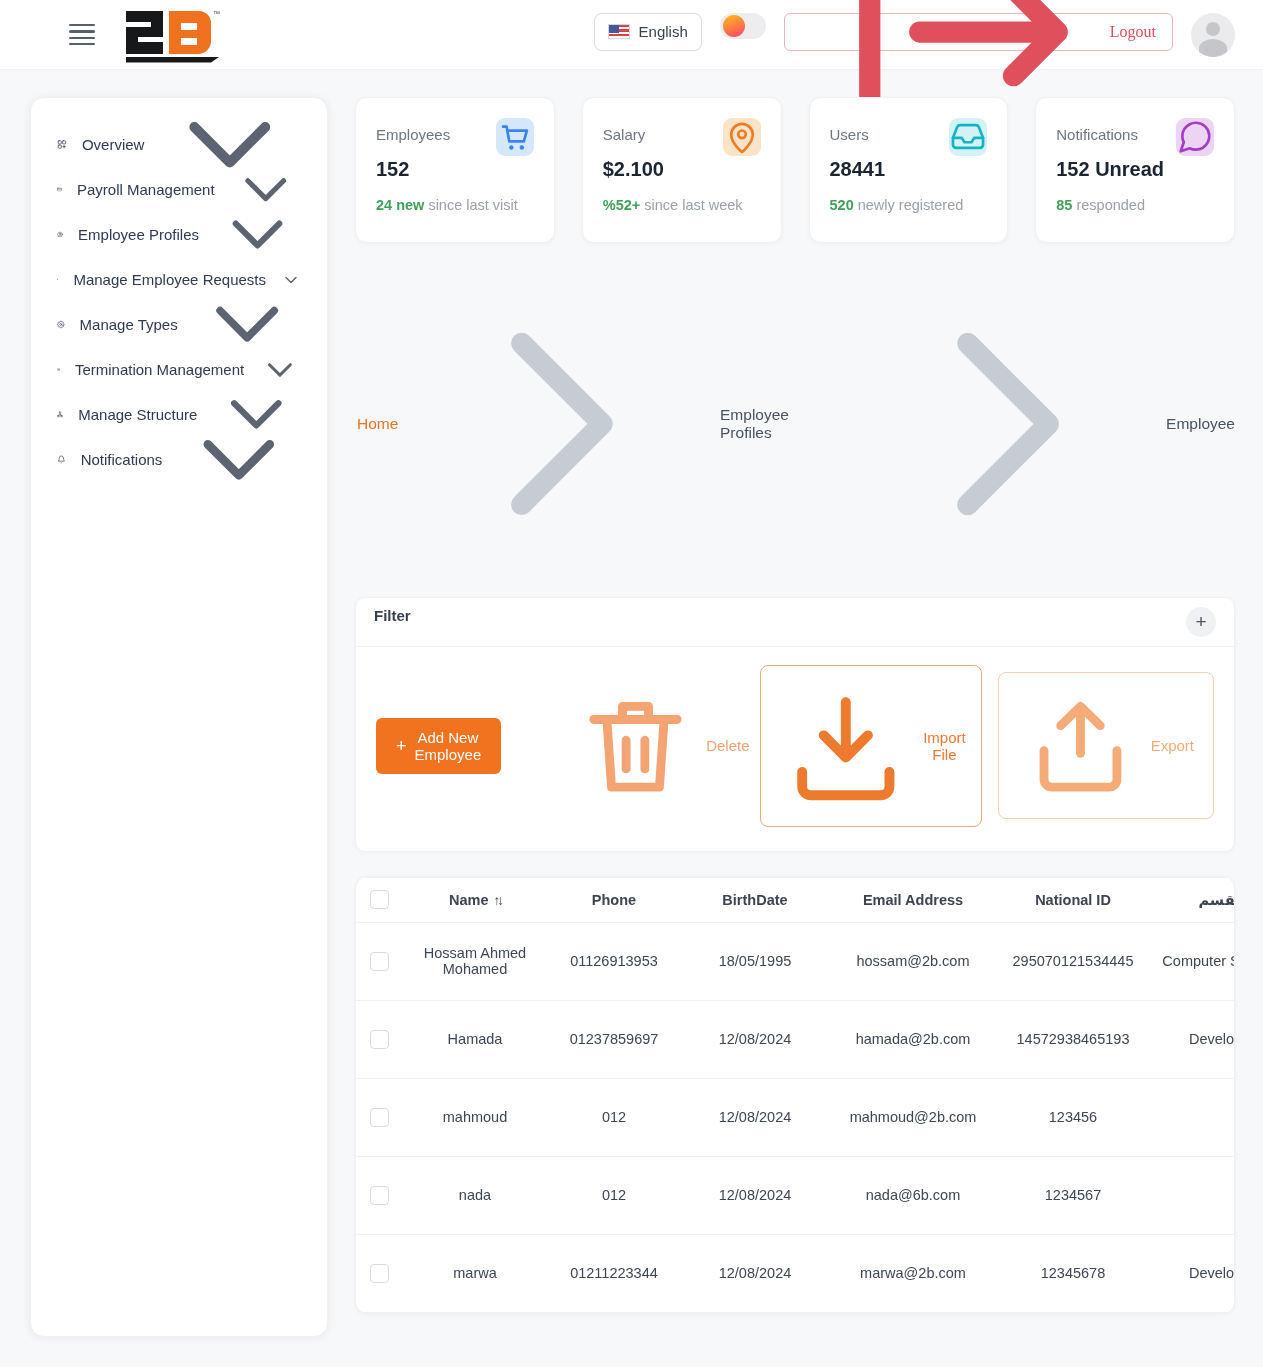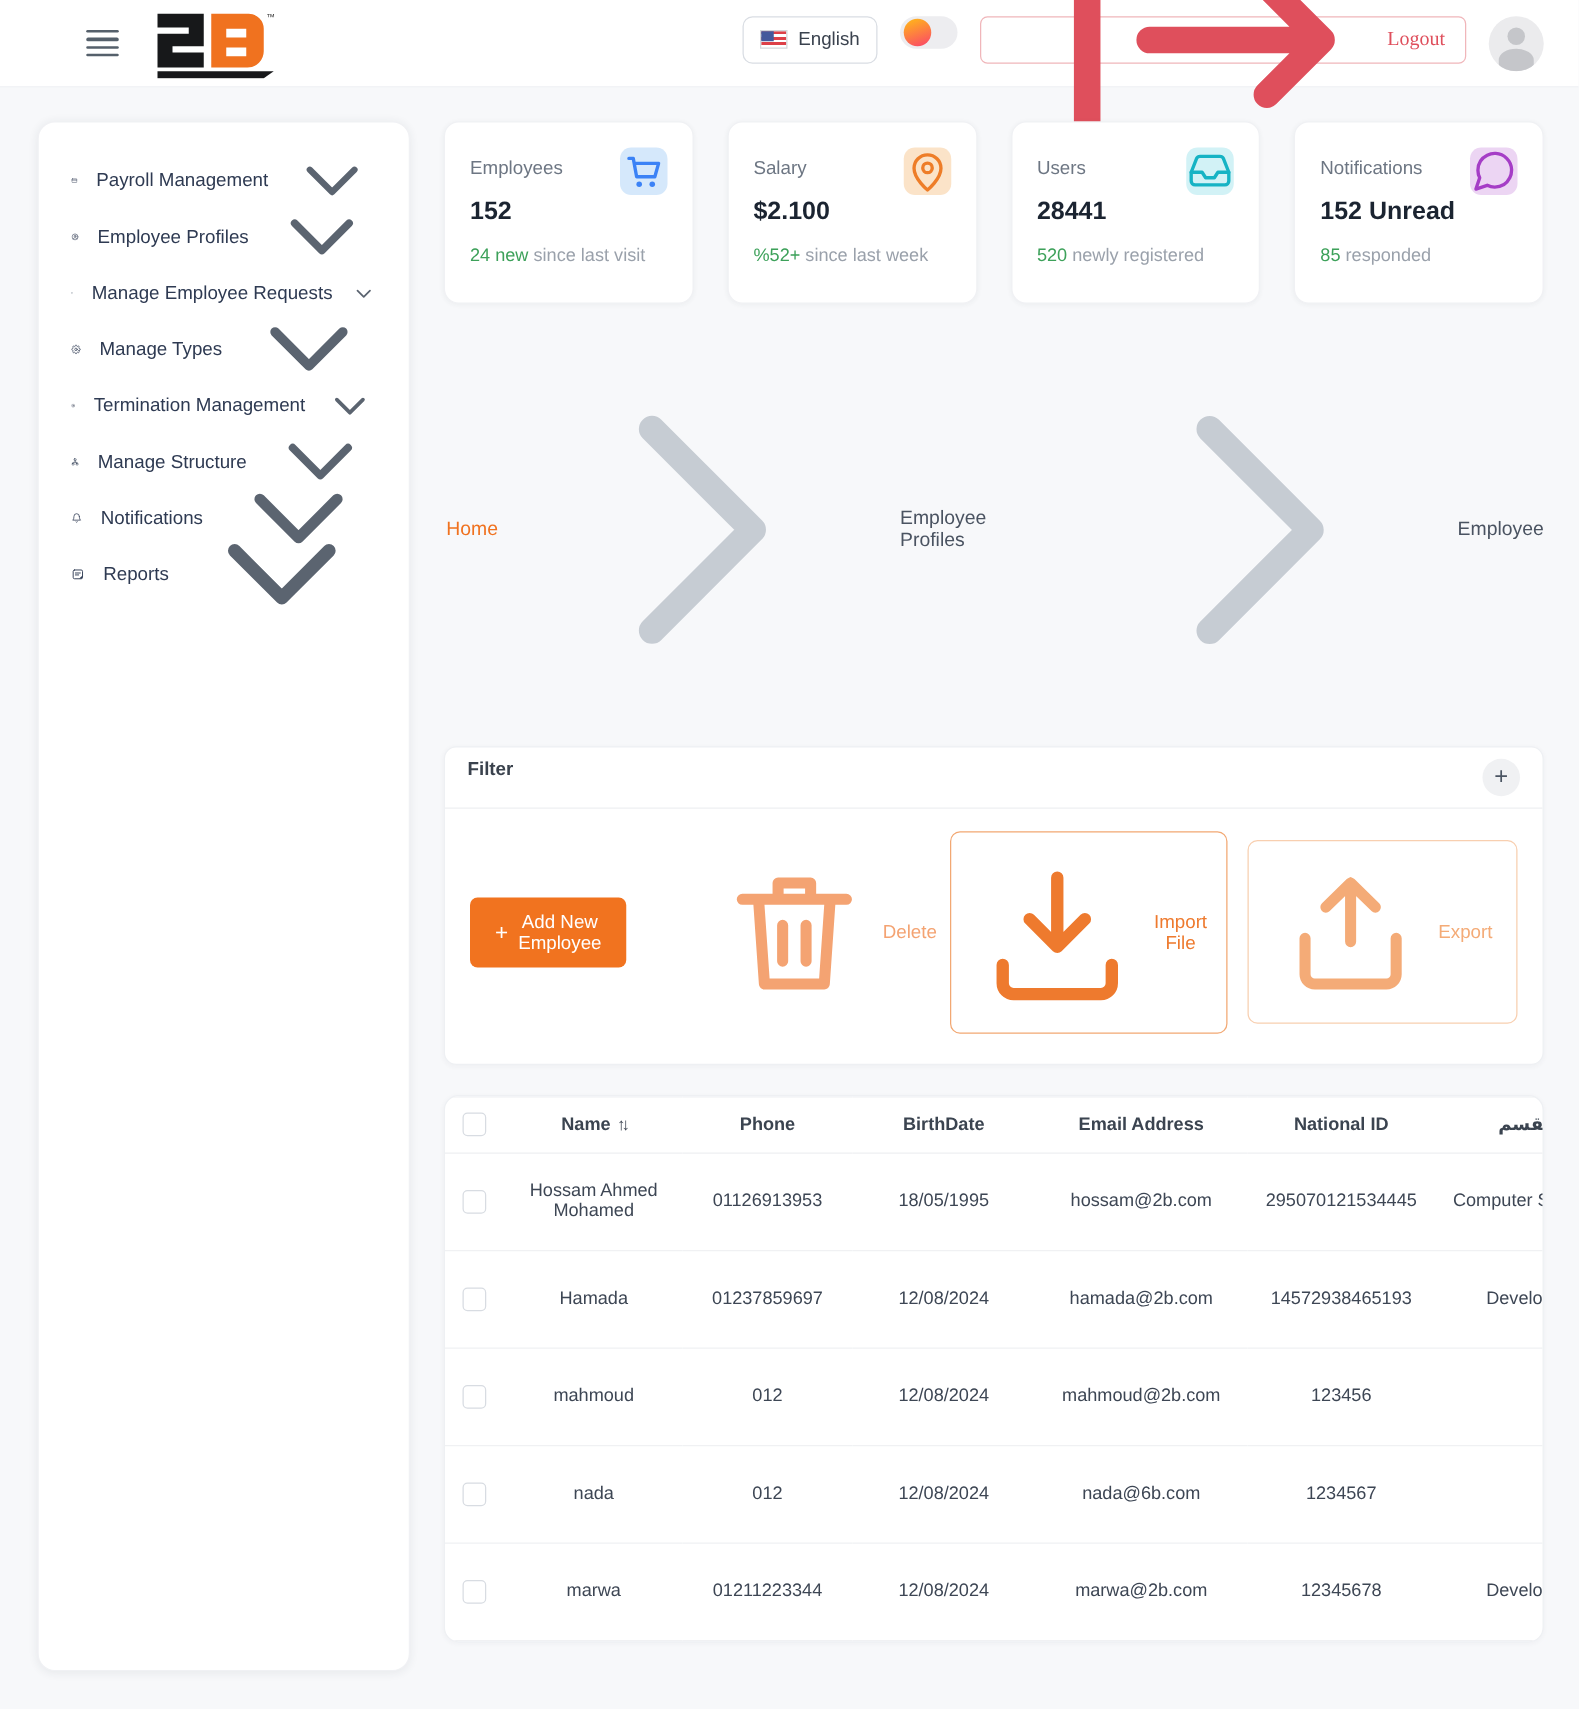--- a/index.html
+++ b/index.html
@@ -60,21 +60,21 @@
   .stat-card{
     flex:1;height:146px;background:#fff;border-radius:12px;border:1px solid #f0f1f4;
     box-shadow:0 1px 4px rgba(40,50,65,.05);box-sizing:border-box;padding:20px 20px;
   }
   .stat-top{display:flex;justify-content:space-between;align-items:flex-start;}
   .stat-title{font-size:15px;color:#6d7683;padding-top:8px;}
   .stat-icon{width:38px;height:38px;border-radius:9px;display:flex;align-items:center;justify-content:center;}
   .stat-icon svg{width:21px;height:21px;}
   .stat-value{font-size:20px;font-weight:bold;color:#1b2431;margin-top:2px;}
   .stat-sub{font-size:14.5px;color:#9aa1ab;margin-top:16px;}
-  .stat-sub b{color:#3da15a;font-weight:normal;}
+  .stat-sub b{color:#3da15a;font-weight:bold;}
 
   
   .breadcrumb{display:flex;align-items:center;gap:12px;margin:32px 0 0 2px;font-size:15.5px;}
   .crumb{display:flex;align-items:center;gap:12px;color:#4a5361;cursor:default;}
   .crumb-active .crumb-label{color:#f0721f;cursor:pointer;}
   .crumb .sep{display:flex;color:#c6ccd3;}
   .crumb .sep svg{width:13px;height:13px;}
   .crumb:last-of-type .sep{display:none;}
 
   
@@ -153,20 +153,36 @@
         <span class="body"></span>
     </button>
   </div>
 </header>
 
 <div class="app">
 
   <aside class="sidebar">
     <nav>
 
+        <div class="side-item">
+          <span class="side-icon">
+            <svg viewBox="0 0 24 24" fill="none" stroke="currentColor" stroke-width="1.7" stroke-linecap="round" stroke-linejoin="round" style="width:100%;height:100%">
+              <rect x="3" y="3" width="7.5" height="7.5" rx="1.5"></rect>
+              <rect x="13.5" y="3" width="7.5" height="7.5" rx="1.5"></rect>
+              <rect x="3" y="13.5" width="7.5" height="7.5" rx="1.5"></rect>
+              <path d="M17.25 14v6.5M14 17.25h6.5"></path>
+            </svg>
+          </span>
+          <span class="side-label">Overview</span>
+          <span class="side-chev">
+            <svg viewBox="0 0 24 24" fill="none" stroke="currentColor" stroke-width="1.7" stroke-linecap="round" stroke-linejoin="round" style="width:100%;height:100%">
+              <polyline points="6 9 12 15 18 9"></polyline>
+            </svg>
+          </span>
+        </div>
 
         <div class="side-item">
           <span class="side-icon">
             <svg viewBox="0 0 24 24" fill="none" stroke="currentColor" stroke-width="1.7" stroke-linecap="round" stroke-linejoin="round" style="width:100%;height:100%">
               <rect x="2.5" y="5" width="19" height="14" rx="2"></rect>
               <line x1="2.5" y1="9.8" x2="21.5" y2="9.8" stroke-width="2.4"></line>
             </svg>
           </span>
           <span class="side-label">Payroll Management</span>
           <span class="side-chev">
@@ -263,35 +279,20 @@
             </svg>
           </span>
           <span class="side-label">Notifications</span>
           <span class="side-chev">
             <svg viewBox="0 0 24 24" fill="none" stroke="currentColor" stroke-width="1.7" stroke-linecap="round" stroke-linejoin="round" style="width:100%;height:100%">
               <polyline points="6 9 12 15 18 9"></polyline>
             </svg>
           </span>
         </div>
 
-        <div class="side-item">
-          <span class="side-icon">
-            <svg viewBox="0 0 24 24" fill="none" stroke="currentColor" stroke-width="1.7" stroke-linecap="round" stroke-linejoin="round" style="width:100%;height:100%">
-              <rect x="3.5" y="4" width="17" height="16" rx="2.5"></rect>
-              <path d="M7.5 9.5h9M7.5 13h6"></path>
-              <path d="M14.5 19.6l5.6-5.3v2.8a2.5 2.5 0 0 1-2.5 2.5z" fill="currentColor" stroke="none"></path>
-            </svg>
-          </span>
-          <span class="side-label">Reports</span>
-          <span class="side-chev">
-            <svg viewBox="0 0 24 24" fill="none" stroke="currentColor" stroke-width="1.7" stroke-linecap="round" stroke-linejoin="round" style="width:100%;height:100%">
-              <polyline points="6 9 12 15 18 9"></polyline>
-            </svg>
-          </span>
-        </div>
 
     </nav>
   </aside>
 
   <main class="main">
 
     <section class="stats">
 
         <div class="stat-card">
           <div class="stat-top">

